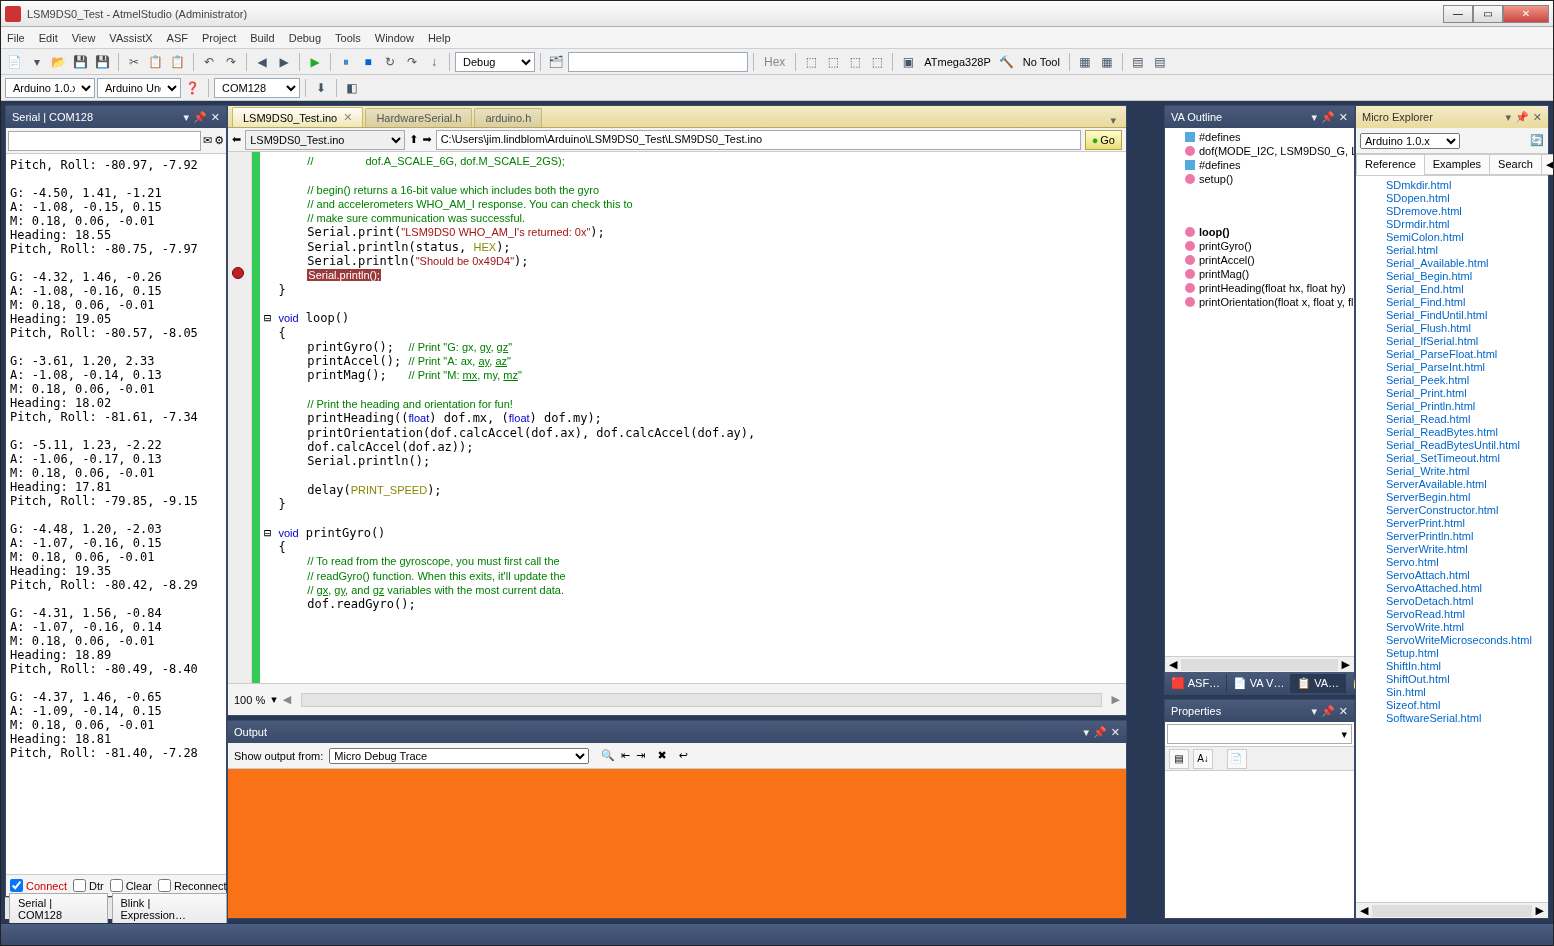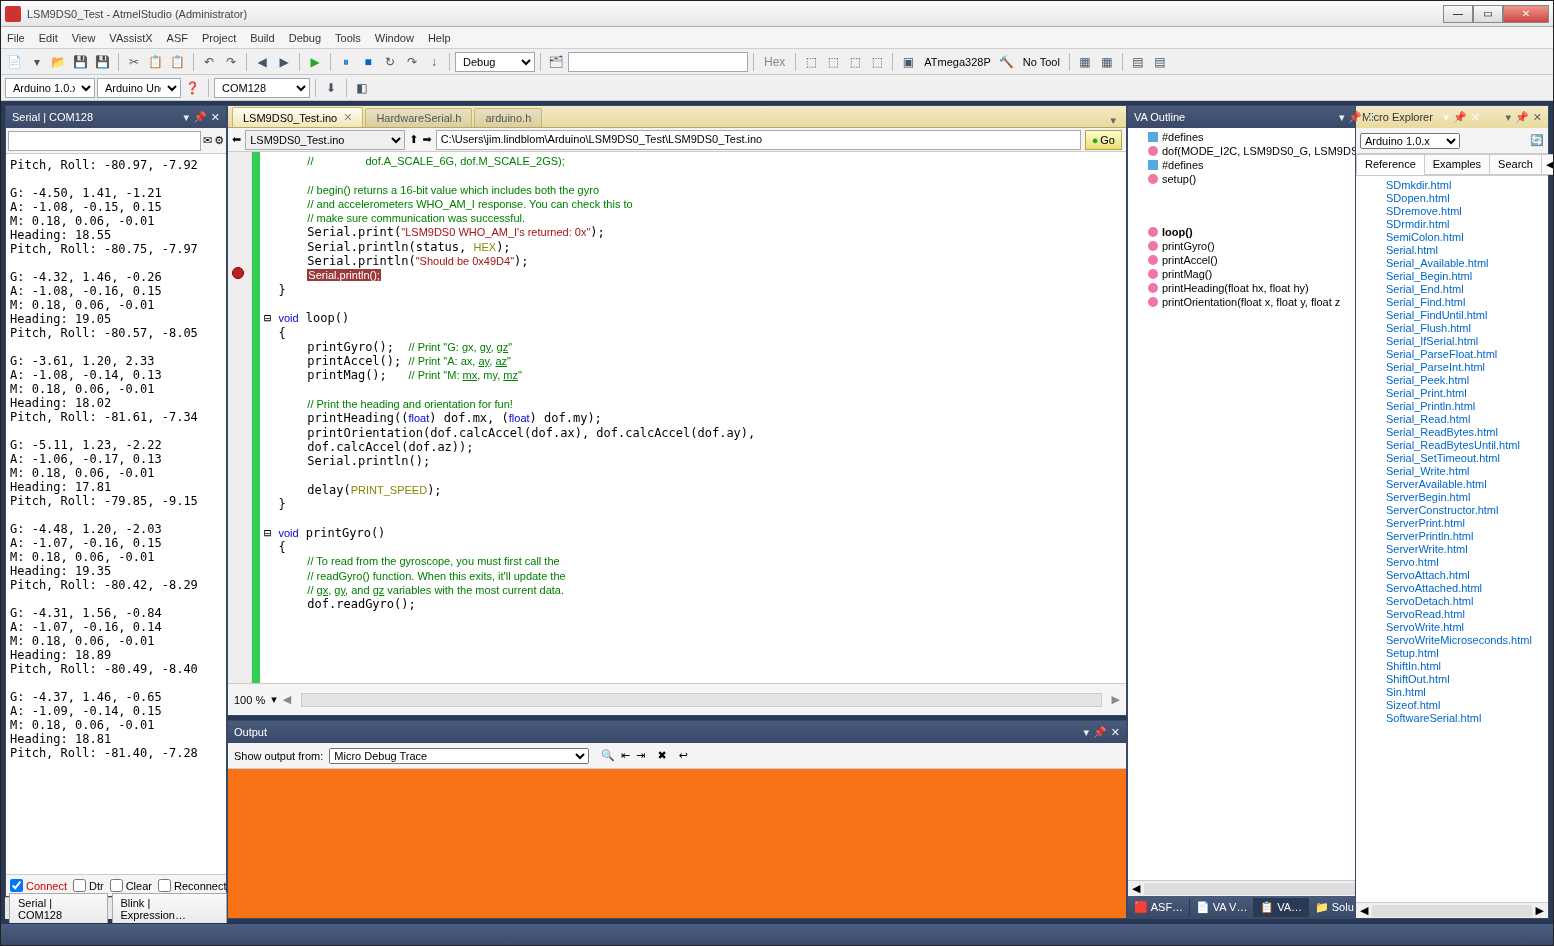--- a/index.html
+++ b/index.html
@@ -42,21 +42,21 @@
 .gutter { width:24px; background:#eee; border-right:1px solid #ddd; position:relative;}
 .breakpoint { position:absolute; left:4px; width:12px; height:12px; background:#b22; border-radius:50%; border:1px solid #800;}
 .greenbar { width:8px; background:#3c5; }
 .code { flex:1; font-family: Consolas, monospace; font-size:12px; line-height:14.3px; padding:2px 2px 2px 4px; white-space:pre; overflow:auto; color:#000;}
 .code .c { color:#008000;} .code .k { color:#0000d0;} .code .s { color:#a31515;} .code .fn { color:#880;} 
 .code .hl { background:#9b3a3a; color:#fff; padding:0 1px; display:inline;}
 .editor-footer { height:32px; border-top:1px solid #ccc; background:#f4f4f4; display:flex; align-items:center; padding:0 6px; gap:6px;}
 .output-panel { height:199px; background:#f97316; display:flex; flex-direction:column; border:1px solid #394968;}
 .output-toolbar { height:26px; background:#f4f4f4; border-bottom:1px solid #ccc; display:flex; align-items:center; padding:0 6px; gap:6px;}
 .output-body { flex:1; font-family:Consolas,monospace; font-size:11px; padding:4px 8px; white-space:pre; overflow:auto;}
-.right-col-a { width:228px; display:flex; flex-direction:row; gap:4px;}
+.right-col-a { width:228px; display:flex; flex-direction:column; gap:4px;padding-left:37px;}
 .outline-body { flex:1; overflow:auto; font-size:11px; padding:2px;}
 .tree-item { display:flex; align-items:center; gap:4px; padding:1px 4px 1px 18px; white-space:nowrap;}
 .tree-item .bullet { width:10px; height:10px; border-radius:50%; background:#e7a; display:inline-block; flex-shrink:0;}
 .tree-item .sq { width:10px; height:10px; background:#5ad; flex-shrink:0;}
 .tree-item.bold { font-weight:bold;margin-top:39px;}
 .mini-tabs { height:22px; background: linear-gradient(#4a5a7a,#394968); display:flex; align-items:center; padding:0 0; color:#fff; font-size:10px;}
 .mini-tabs .mt { padding:3px 6px; display:flex; align-items:center; gap:3px; border-right:1px solid #2a3a55; white-space:nowrap;}
 .mini-tabs .mt.active { background:#2a3954;}
 .props-panel { height:220px; display:flex; flex-direction:column;}
 .props-body { flex:1; background:#fff; border-top:1px solid #ccc;}
@@ -150,21 +150,21 @@
     <span class="sep"></span>
     <span class="tb-btn">▤</span>
     <span class="tb-btn">▤</span>
   </div>
 
   <div class="toolbar">
     <select style="width:90px"><option>Arduino 1.0.x</option></select>
     <select style="width:84px"><option>Arduino Uno</option></select>
     <span class="tb-btn">❓</span>
     <span class="sep"></span>
-    <select style="width:96px"><option>COM128</option></select>
+    <select style="width:86px"><option>COM128</option></select>
     <span class="sep"></span>
     <span class="tb-btn">⬇</span>
     <span class="sep"></span>
     <span class="tb-btn">◧</span>
   </div>
 
   <div class="main-area">
 
     <div class="left-col">
       <div class="panel serial-panel">

